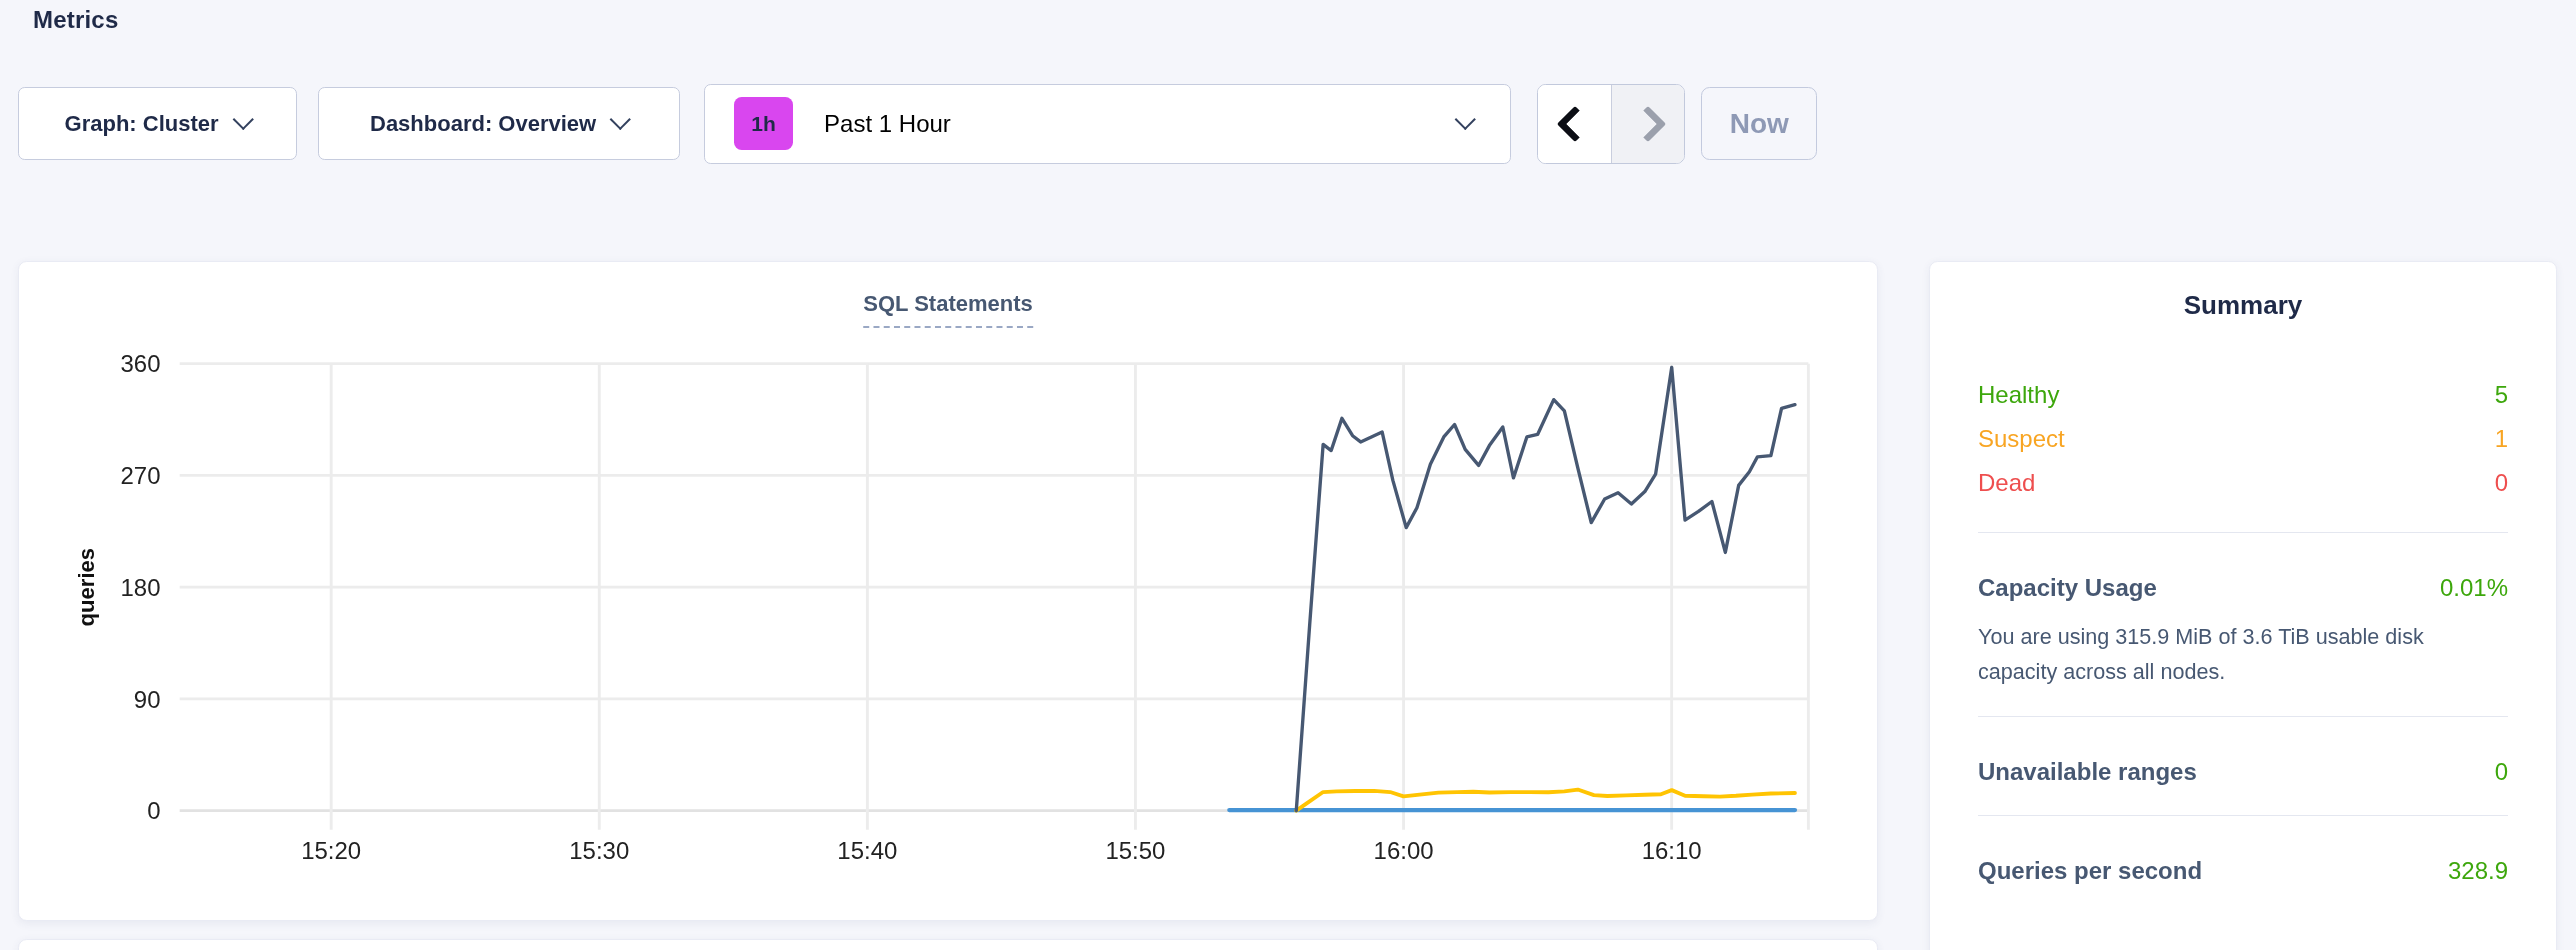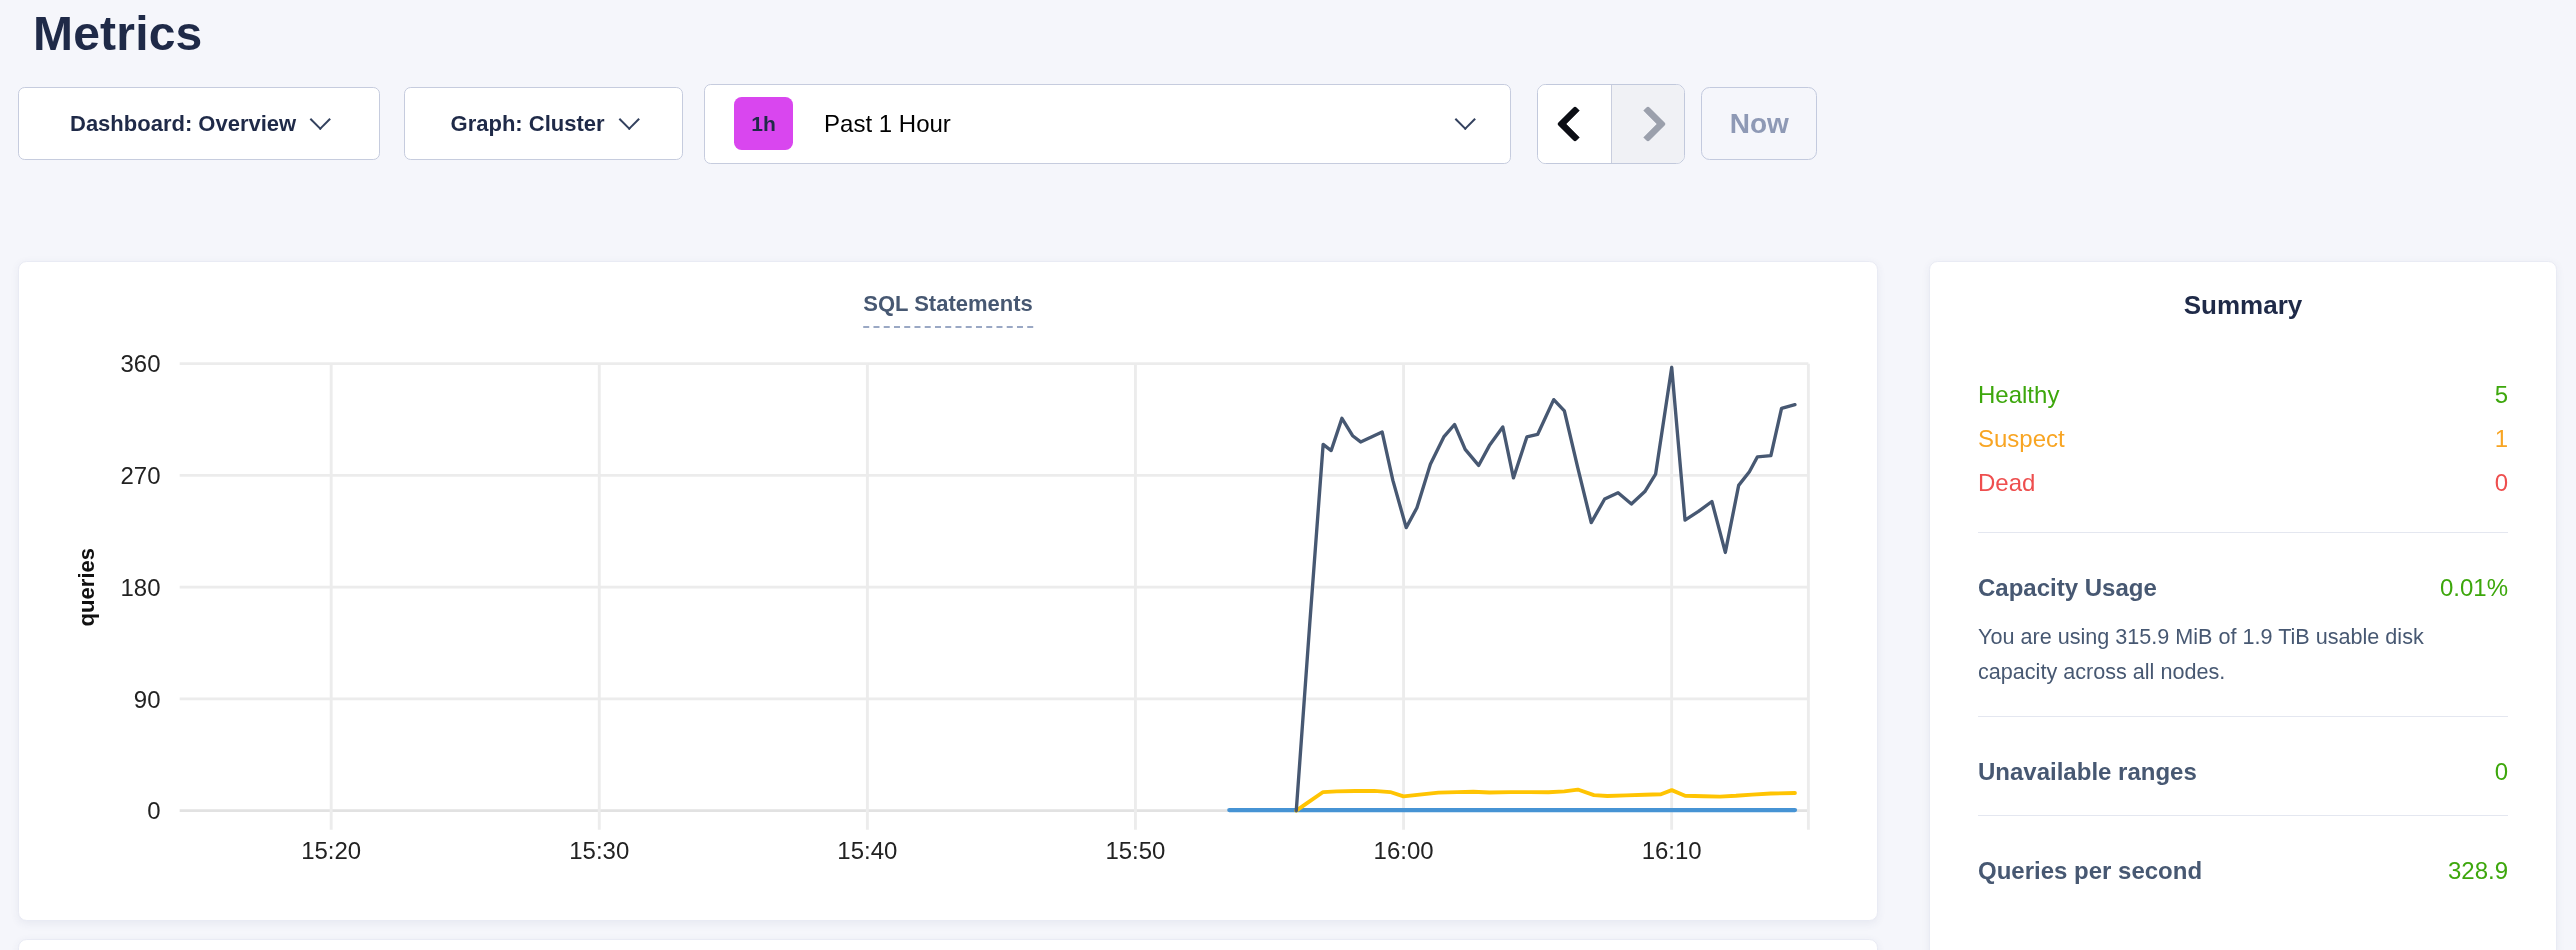--- a/index.html
+++ b/index.html
@@ -5,21 +5,21 @@
   html,body{margin:0;padding:0;}
   body{
     width:2576px;height:950px;position:relative;overflow:hidden;
     background:#f5f6fb;
     font-family:"Liberation Sans", sans-serif;
     -webkit-font-smoothing:antialiased;
   }
   
   .page-title{
     position:absolute;left:33px;top:5.8px;margin:0;
-    font-size:48px;font-weight:600;color:#1f2a48;letter-spacing:0.2px;
+    font-size:24px;font-weight:600;color:#1f2a48;letter-spacing:0.2px;
   }
   
   .toolbar{position:absolute;left:18px;top:83px;height:81px;display:flex;align-items:center;}
   .dd{
     display:flex;align-items:center;justify-content:center;gap:17.3px;
     background:#fff;border:1.9px solid #c6ccde;border-radius:6.7px;height:73px;
     font-family:inherit;font-size:22px;font-weight:700;color:#1f2a48;cursor:pointer;
     box-sizing:border-box;padding:0;
   }
   .dd-graph{width:279px;margin-right:21px;}
@@ -77,26 +77,26 @@
   .sec{margin-top:38px;}
   .sec .sum-row{height:33px;gap:16px;}
   .desc{font-size:21.6px;color:#475872;line-height:35px;margin:15.4px 0 0;}
 </style>
 </head>
 <body>
 
 <h1 class="page-title">Metrics</h1>
 
 <div class="toolbar">
+  <button class="dd dd-graph">
+    <span>Graph: Cluster</span>
+    <span class="chev"></span>
+  </button>
   <button class="dd dd-dash">
     <span>Dashboard: Overview</span>
-    <span class="chev"></span>
-  </button>
-  <button class="dd dd-graph">
-    <span>Graph: Cluster</span>
     <span class="chev"></span>
   </button>
   <div class="timebox">
     <span class="time-badge">1h</span>
     <span class="time-label">Past 1 Hour</span>
     <span class="chev"></span>
   </div>
   <div class="arrows">
     <button class="arrow prev">
       <span class="chevL"></span>
@@ -156,21 +156,21 @@
         <span style="color: rgb(238, 78, 78);">Dead</span>
         <span class="val" style="color: rgb(238, 78, 78);">0</span>
       </div>
     </div>
   <hr class="divider">
   <div class="sec">
     <div class="sum-row">
       <span class="lbl-bold">Capacity Usage</span>
       <span class="val" id="cap-val" style="color: rgb(61, 167, 12);">0.01%</span>
     </div>
-    <p class="desc">You are using 315.9 MiB of 1.9 TiB usable disk capacity across all nodes.</p>
+    <p class="desc">You are using 315.9 MiB of 3.6 TiB usable disk capacity across all nodes.</p>
   </div>
   <hr class="divider">
   <div class="sec">
     <div class="sum-row">
       <span class="lbl-bold">Unavailable ranges</span>
       <span class="val" id="unavail-val" style="color: rgb(61, 167, 12);">0</span>
     </div>
   </div>
   <hr class="divider">
   <div class="sec">

